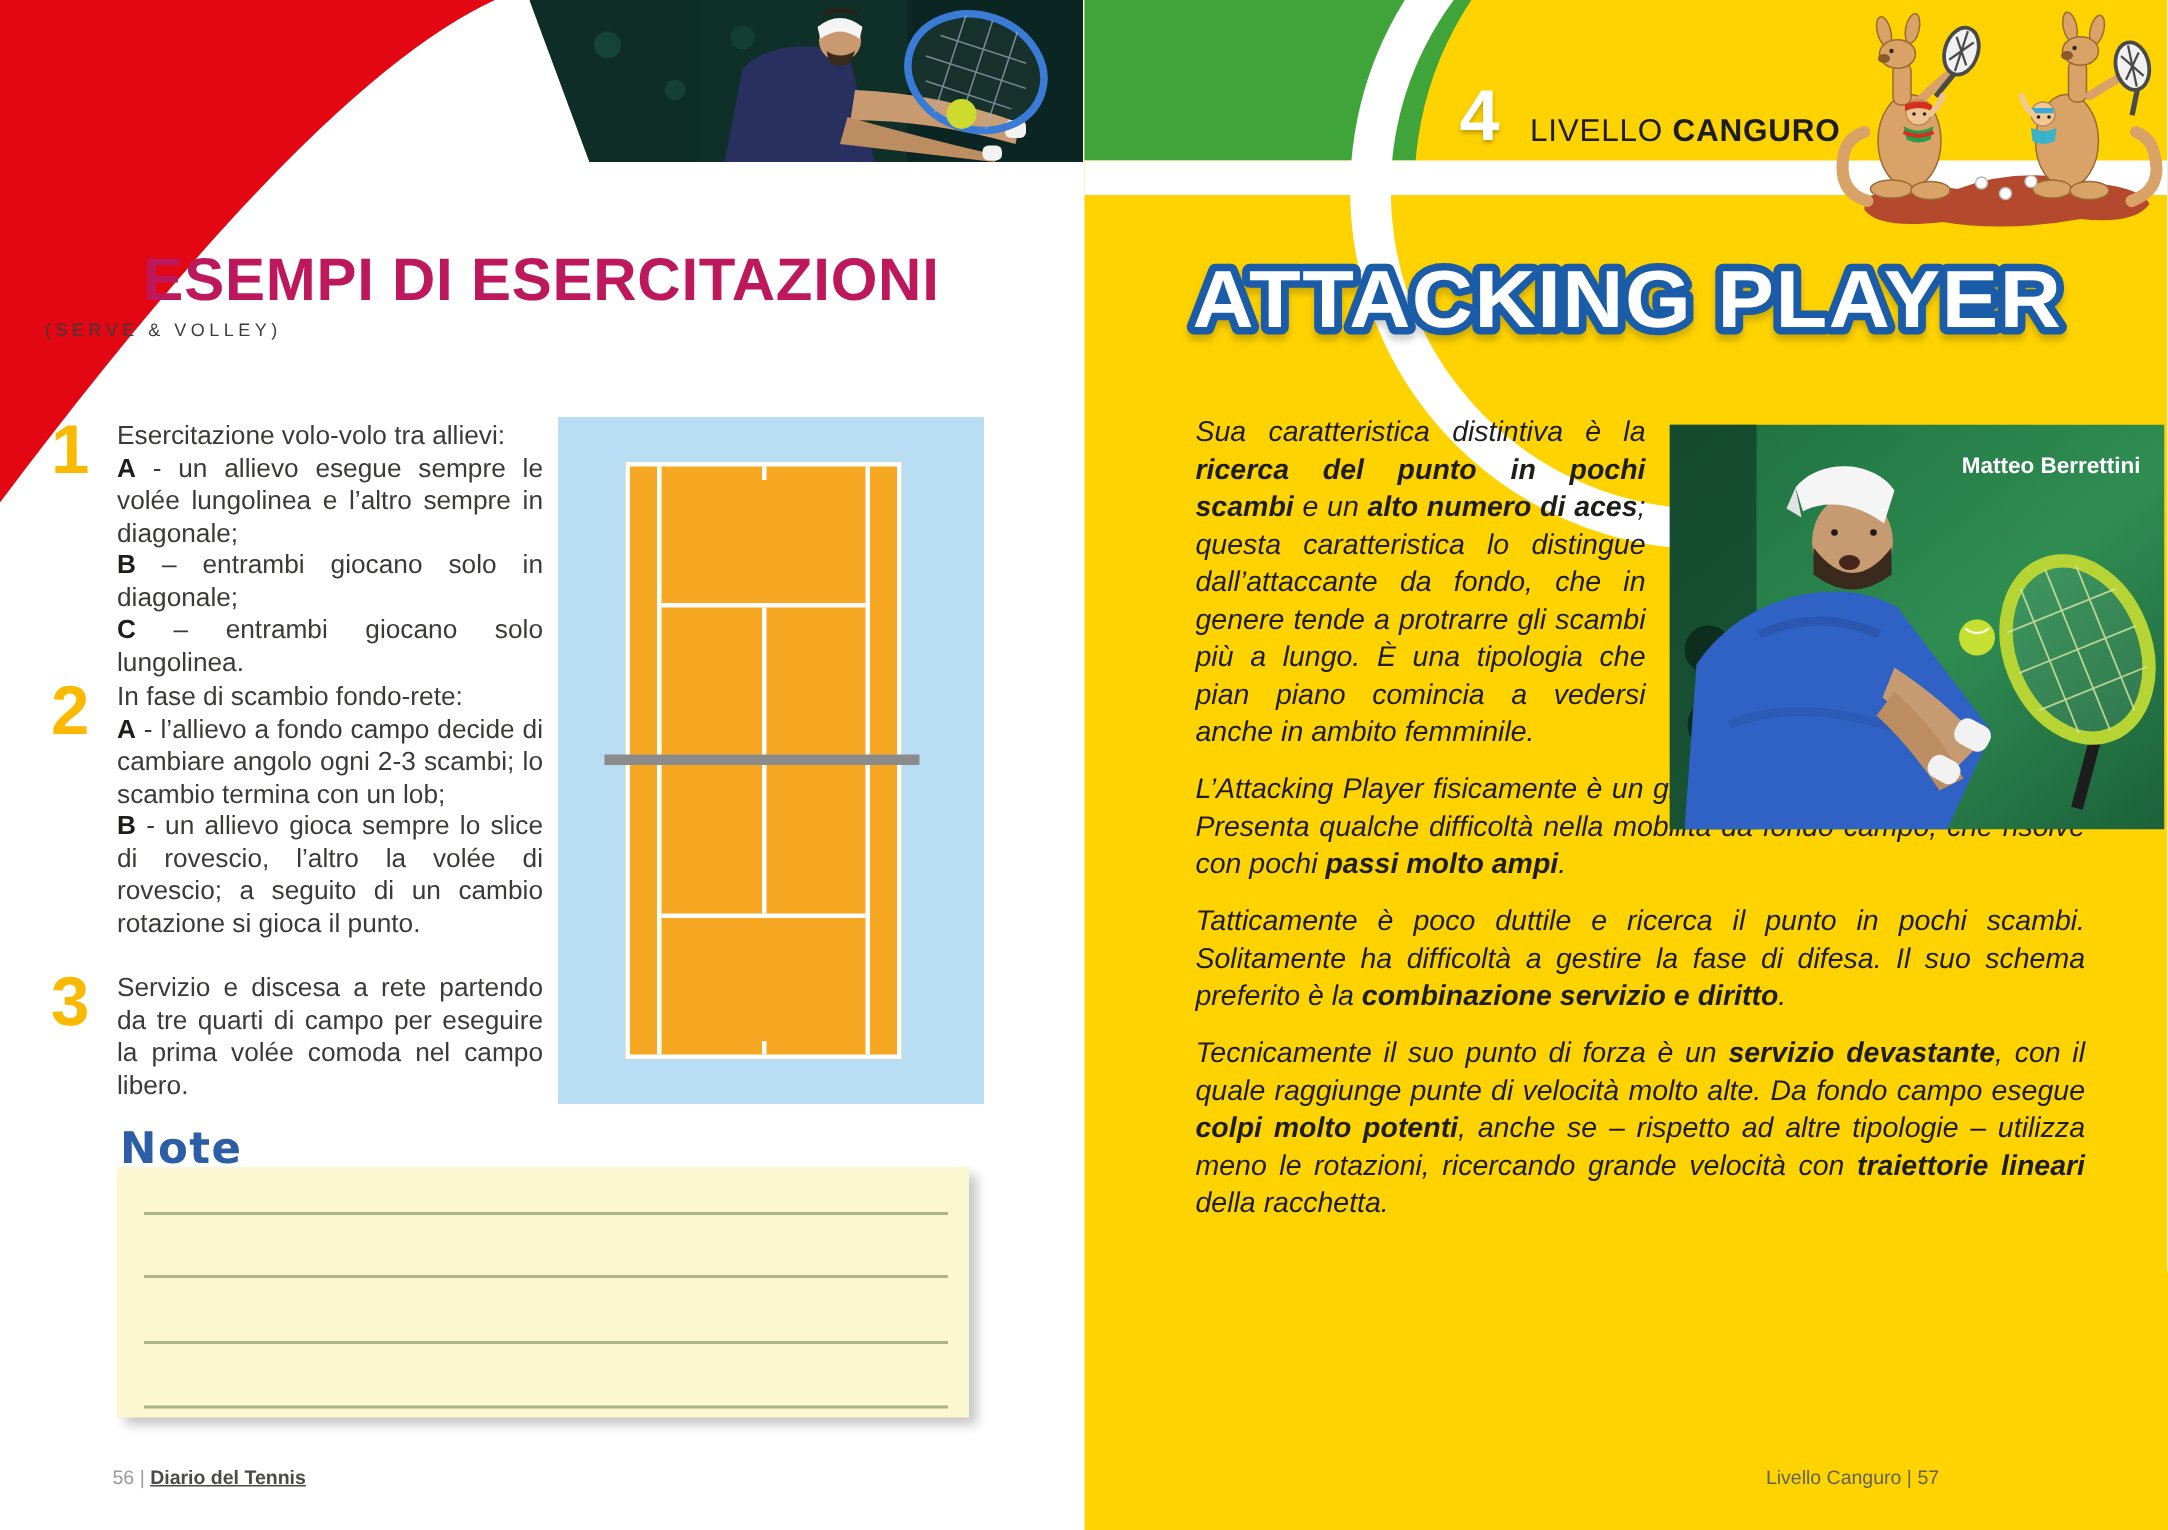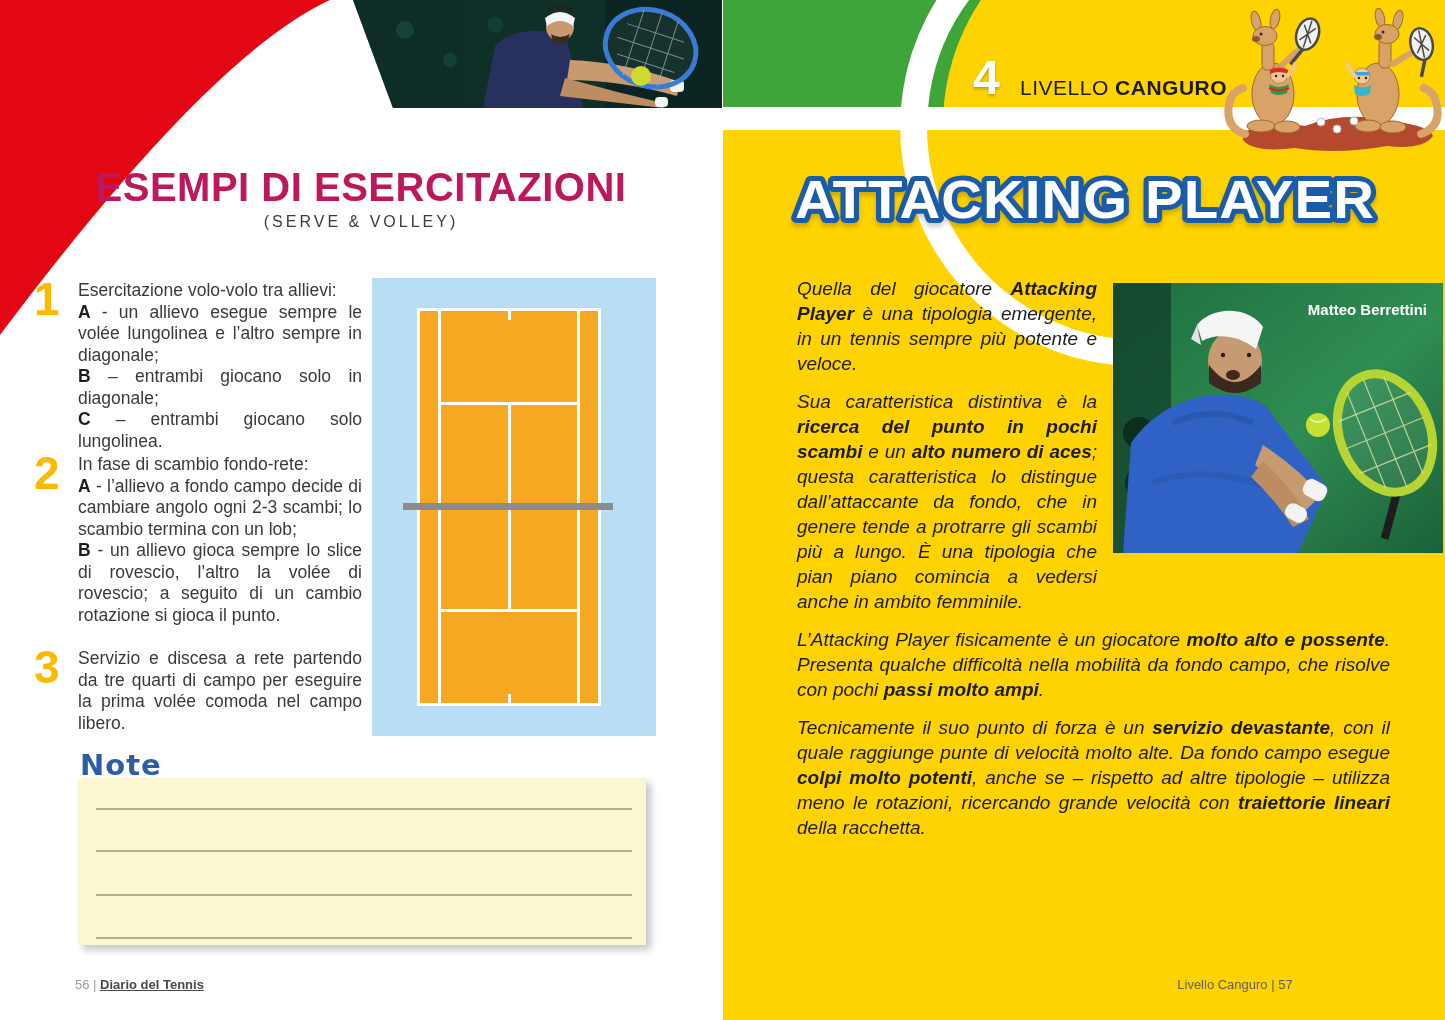--- a/index.html
+++ b/index.html
@@ -14,22 +14,22 @@
   .red-shape { left:0; top:0; width:360px; height:345px; }
   .photo-left {
     left:345px; top:0; width:377px; height:108px;
     clip-path: polygon(8px 0, 100% 0, 100% 100%, 48px 100%);
   }
   .l-title {
     left:30px; top:165px; width:662px; text-align:center;
     font-size:40px; font-weight:bold; color:#be185d; letter-spacing:.5px;
   }
   .l-subtitle {
-    left:30px; top:213px; width:662px; text-align:center;
-    font-size:16px; color:#3c3c3b; letter-spacing:3px;
+    left:30px; top:213px; width:662px; text-align:left;
+    font-size:12px; color:#3c3c3b; letter-spacing:3px;
   }
   .exercise { display:flex; left:34px; width:328px; }
   .ex-num {
     width:44px; flex:0 0 44px; font-size:46px; line-height:.85;
     font-weight:bold; color:#fbb900;
   }
   .ex-text {
     width:284px; font-size:17.5px; line-height:21.5px; color:#3a3a39;
     text-align:justify;
   }
@@ -259,23 +259,23 @@
         <circle cx="122" cy="123" r="4" fill="#ffffff" stroke="#b9b9b9"></circle>
         <circle cx="139" cy="115" r="4" fill="#ffffff" stroke="#b9b9b9"></circle>
       </g>
     </svg>
 
     <svg class="abs r-title-svg" viewBox="0 0 720 92" style="filter:drop-shadow(0 4px 2px rgba(0,0,0,.18));">
       <text x="360" y="70" text-anchor="middle" textLength="580" lengthAdjust="spacingAndGlyphs">ATTACKING PLAYER</text>
     </svg>
 
     <div class="abs r-body">
-      <p class="narrow"><span>Quella del giocatore </span><b>Attacking Player</b><span> è una tipologia emergente, in un tennis sempre più potente e veloce.</span></p>
       <p class="narrow"><span>Sua caratteristica distintiva è la </span><b>ricerca del punto in pochi scambi</b><span> e un </span><b>alto numero di aces</b><span>; questa caratteristica lo distingue dall’attaccante da fondo, che in genere tende a protrarre gli scambi più a lungo. È una tipologia che pian piano comincia a vedersi anche in ambito femminile.</span></p>
       <p><span>L’Attacking Player fisicamente è un giocatore </span><b>molto alto e possente</b><span>. Presenta qualche difficoltà nella mobilità da fondo campo, che risolve con pochi </span><b>passi molto ampi</b><span>.</span></p>
+      <p><span>Tatticamente è poco duttile e ricerca il punto in pochi scambi. Solitamente ha difficoltà a gestire la fase di difesa. Il suo schema preferito è la </span><b>combinazione servizio e diritto</b><span>.</span></p>
       <p><span>Tecnicamente il suo punto di forza è un </span><b>servizio devastante</b><span>, con il quale raggiunge punte di velocità molto alte. Da fondo campo esegue </span><b>colpi molto potenti</b><span>, anche se – rispetto ad altre tipologie – utilizza meno le rotazioni, ricercando grande velocità con </span><b>traiettorie lineari</b><span> della racchetta.</span></p>
     </div>
 
     <div class="abs photo-right">
       <svg width="330" height="270" viewBox="0 0 330 270">
         <defs>
           <linearGradient id="gbg" x1="0" y1="0" x2="1" y2="1">
             <stop offset="0" stop-color="#1d6f3f"></stop>
               <stop offset=".55" stop-color="#2f8d52"></stop>
               <stop offset="1" stop-color="#1b613a"></stop>

